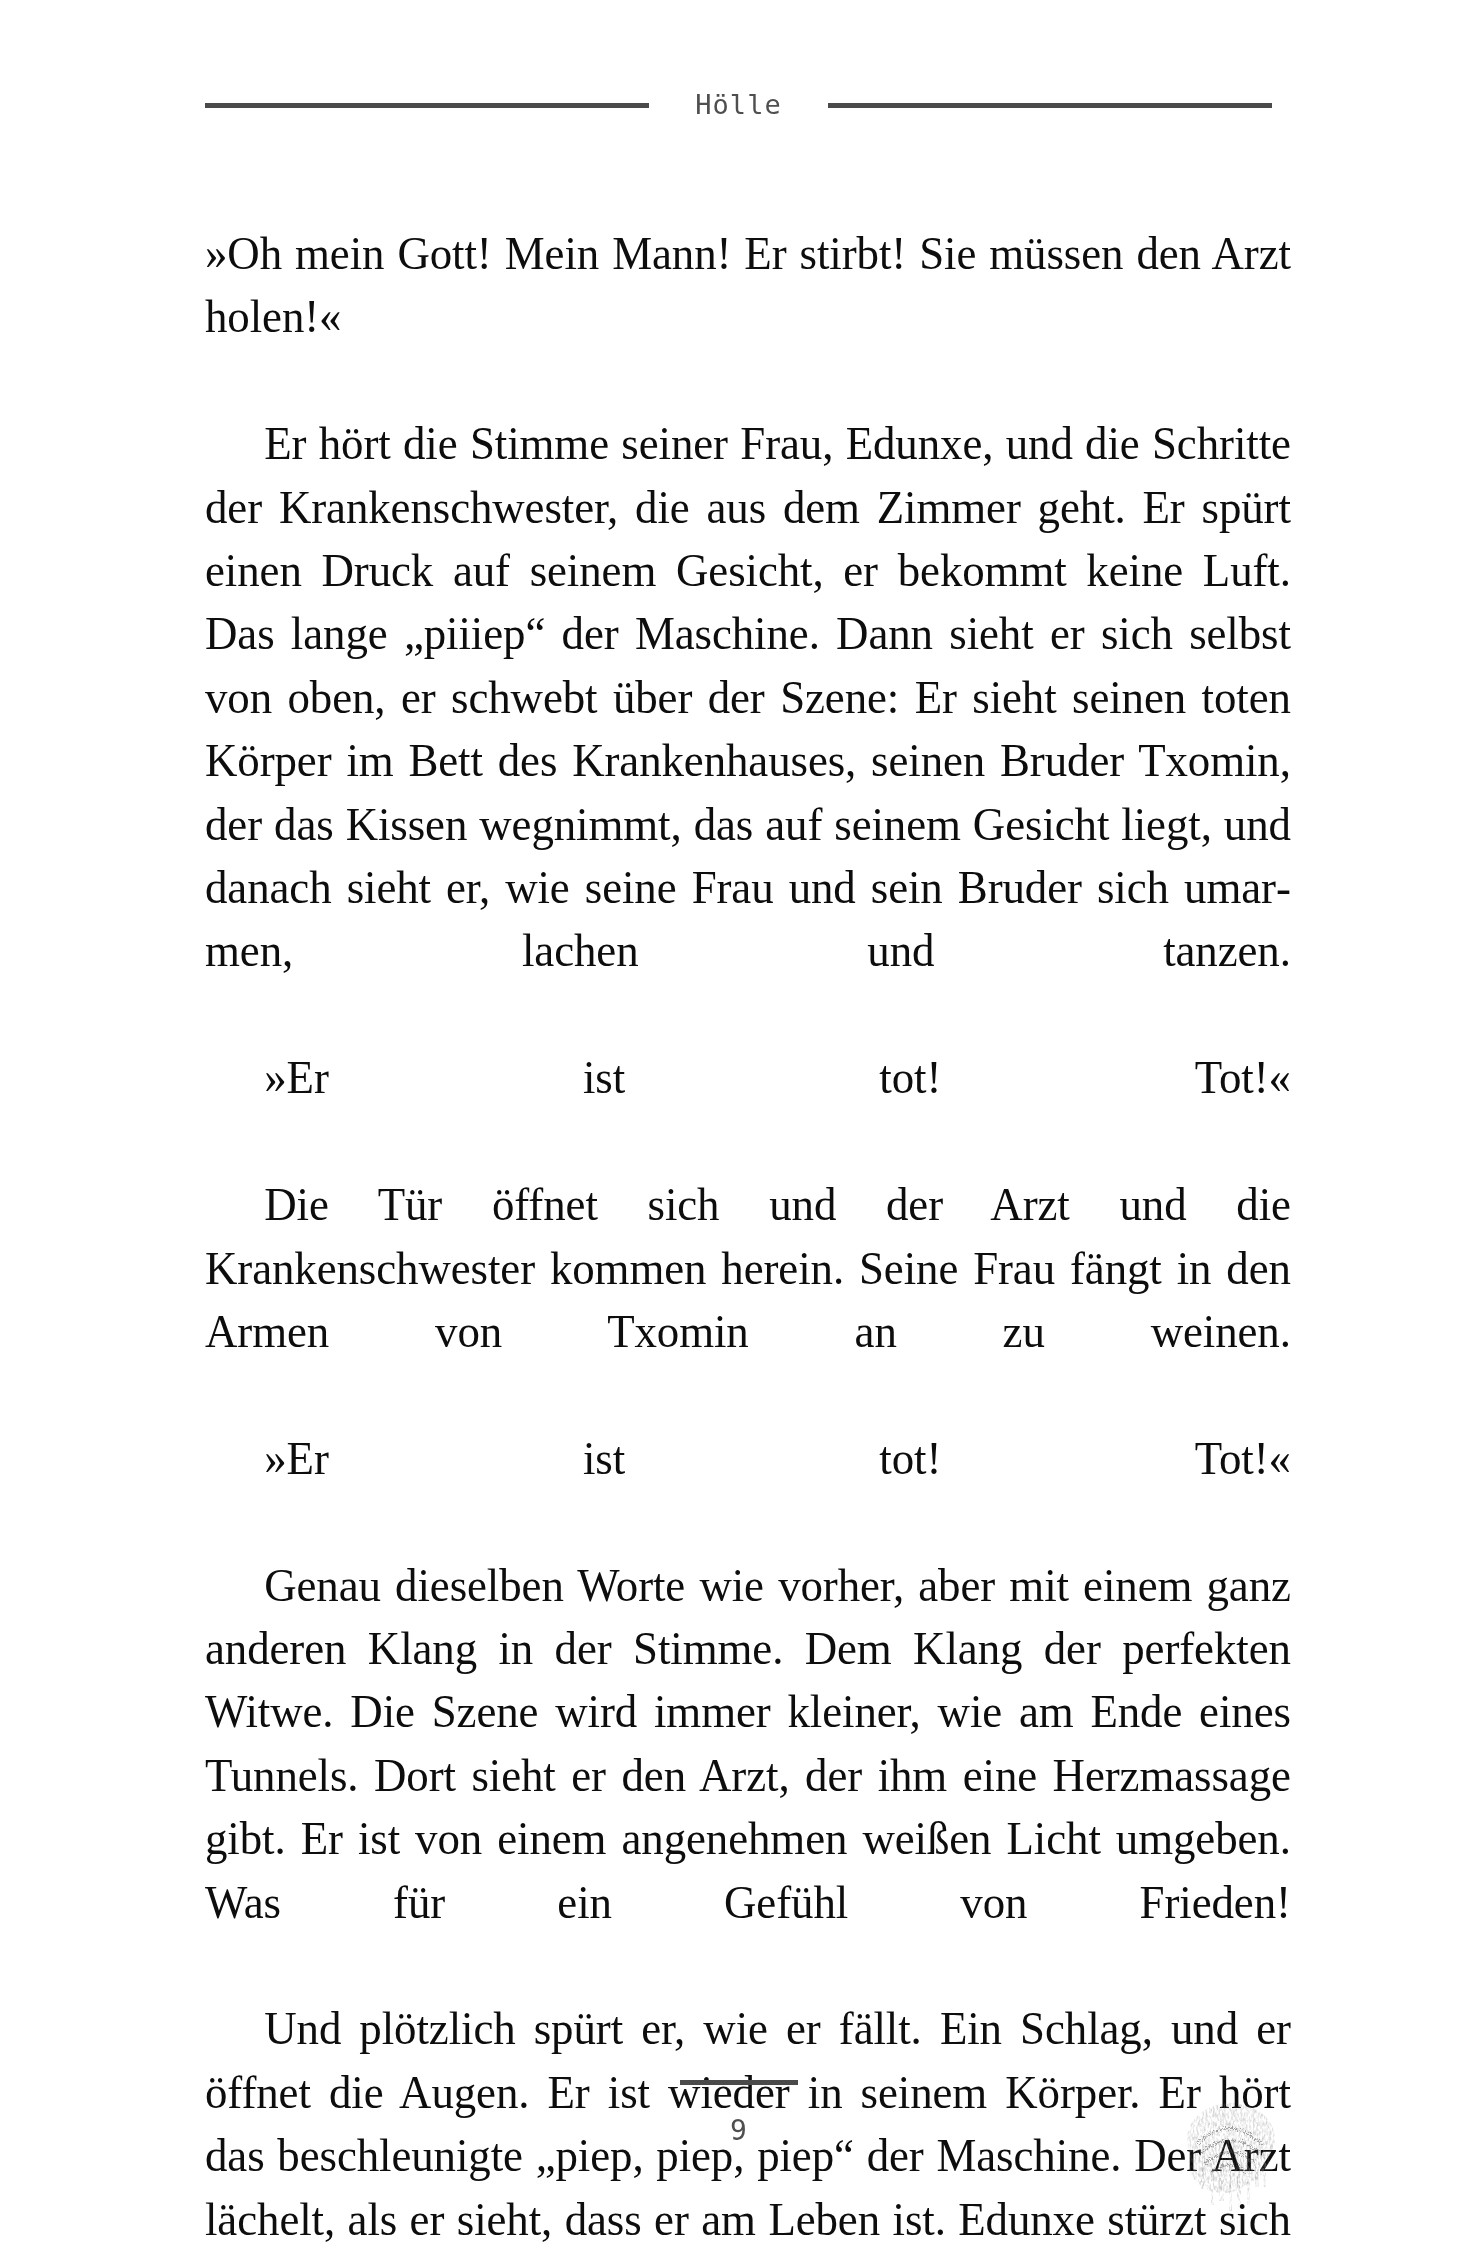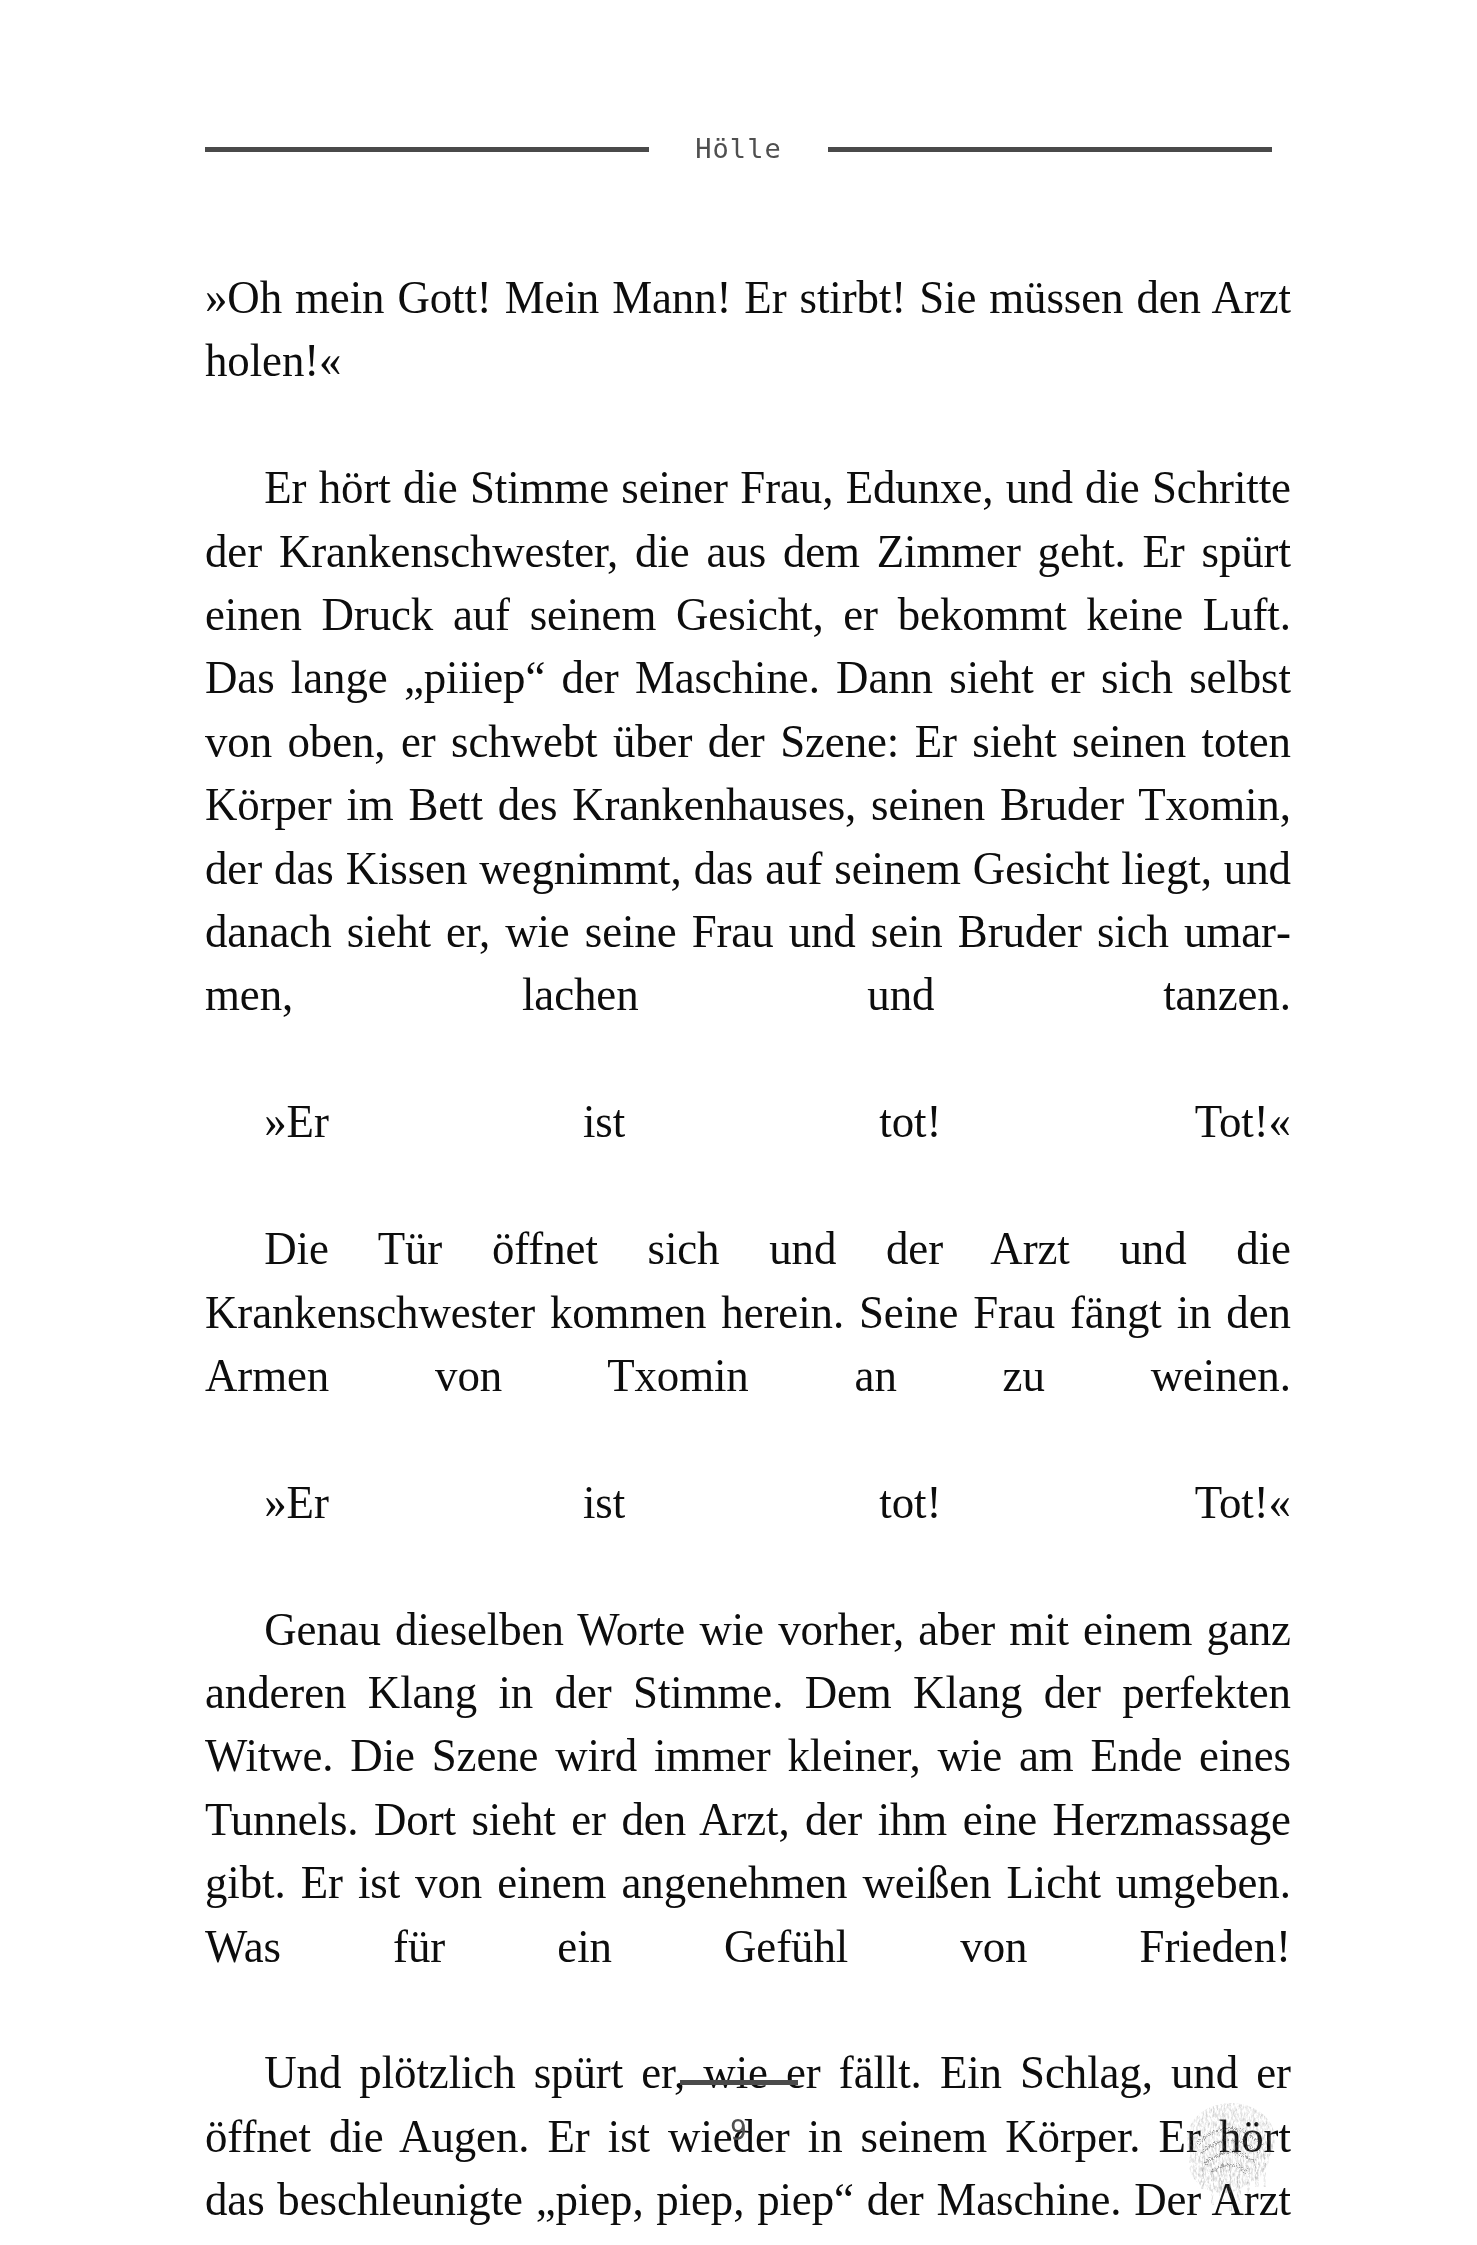--- a/index.html
+++ b/index.html
@@ -14,21 +14,20 @@
     position: relative;
     overflow: hidden;
     font-family: "Liberation Serif", "DejaVu Serif", serif;
     color: #111111;
   }
 
   .page {
     position: absolute;
     inset: 0;
     background: #ffffff;
-    margin-top: 44px;
   }
 
   
   .running-head {
     position: absolute;
     top: 88px;
     left: 205px;
     right: 205px;
     height: 34px;
     display: flex;

